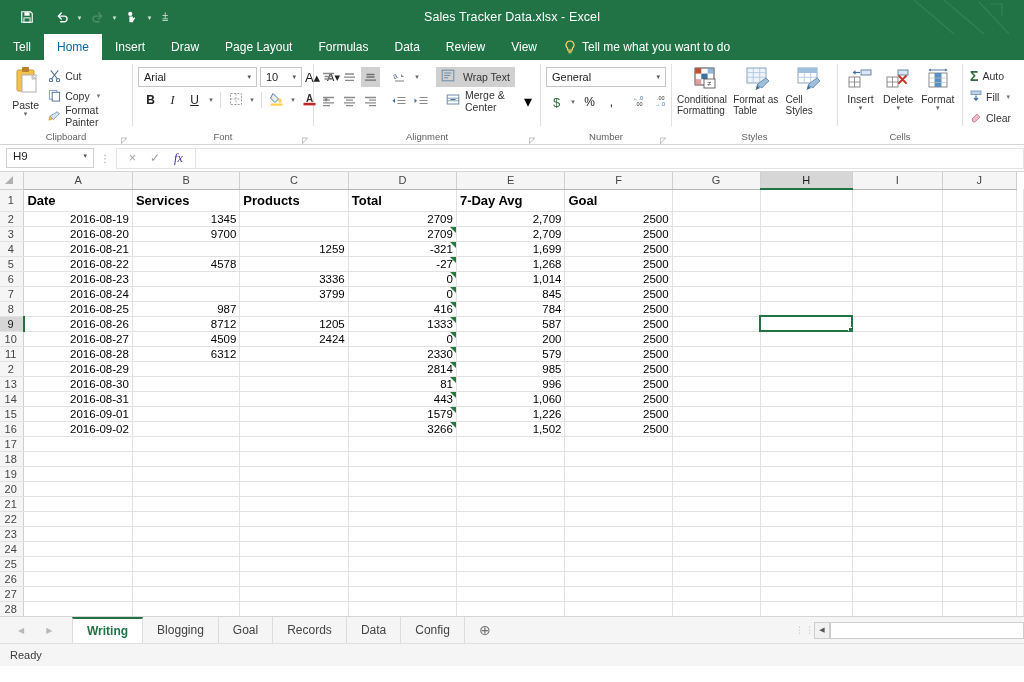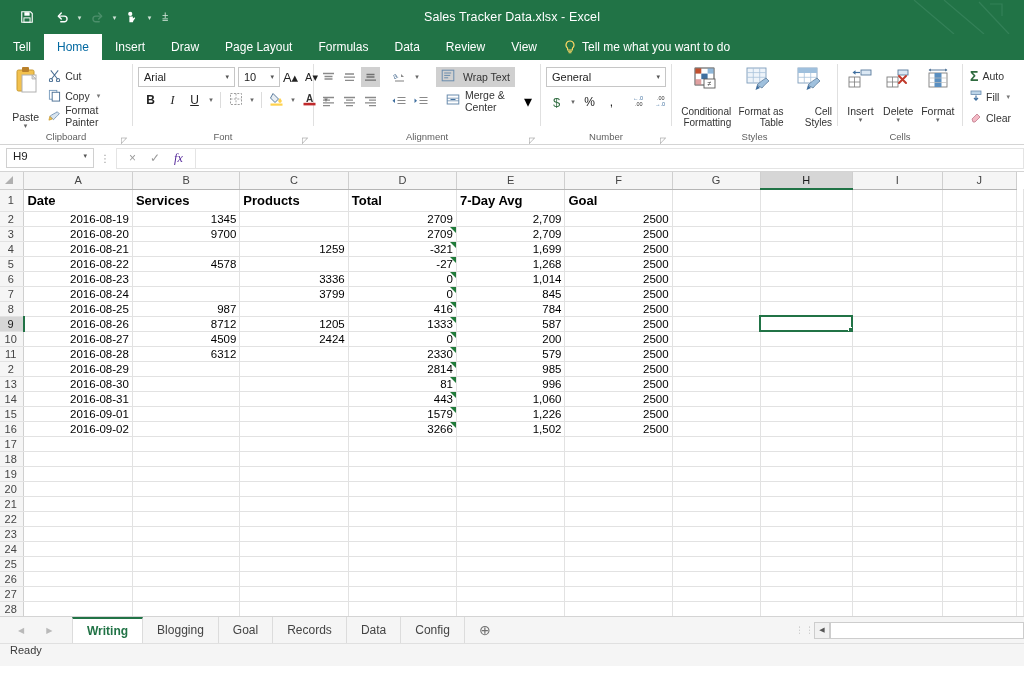--- a/index.html
+++ b/index.html
@@ -72,37 +72,37 @@
   }
   .dlg {
     position: absolute; right: 2px; bottom: 0px; width: 9px; height: 9px;
     color: #909090; font-size: 8px; line-height: 9px;
   }
 
   .bigbtn {
     width: 46px; display: flex; flex-direction: column; align-items: center;
     font-size: 10.5px; color: #333; padding-top: 2px;
   }
-  .bigbtn .lab { margin-top: 13px; text-align:right; line-height: 11px;}
+  .bigbtn .lab { margin-top: 1px; text-align:left; line-height: 11px;}
   .bigbtn .car { font-size: 7px; color:#666; line-height: 7px; margin-top:-1px;}
   .smallrow {
     display: flex; align-items: center; height: 20px; gap: 4px;
     font-size: 10.5px; color: #333; padding: 0 2px;
   }
   .smallrow .car { font-size: 7px; color: #777; margin-left: 3px;}
 
   .ico { display: inline-block; vertical-align: middle; }
 
   
   .fontbox, .sizebox, .numfmtbox {
     border: 1px solid #c6c6c6; background: #fff; height: 20px;
     display: flex; align-items: center; font-size: 11px; color: #222;
     padding: 0 2px 0 5px; position: relative;
   }
-  .fontbox { width: 97px; }
+  .fontbox { width: 119px; }
   .sizebox { width: 42px; margin-left: 3px; }
   .numfmtbox { width: 120px; }
   .cbcar { margin-left: auto; font-size: 7px; color: #555; padding-right: 3px;}
 
   .fbtn {
     width: 21px; height: 20px; display: flex; align-items: center;
     justify-content: center; font-size: 12px; color: #222;
   }
   .sqbtn {
     height: 20px; display:flex; align-items:center; justify-content:center;
@@ -201,21 +201,21 @@
   .hs-btn {
     width: 16px; height: 17px; border: 1px solid #cdcdcd; background: #f1f1f1;
     display: flex; align-items: center; justify-content: center;
     font-size: 7px; color: #555;
   }
   .hs-track { flex: 1; height: 17px; border: 1px solid #cdcdcd; background: #fff; }
 
   
   .statusbar {
     height: 23px; background: #f5f5f5; border-top: 1px solid #e0e0e0;
-    display: flex; padding-left: 10px;
+    display: flex; align-items: center; padding-left: 10px;
     font-size: 11px; color: #3a3a3a;
   }
 </style>
 </head>
 <body>
 
 <div id="app">
 
   <div class="titlebar">
     <div class="qat">

